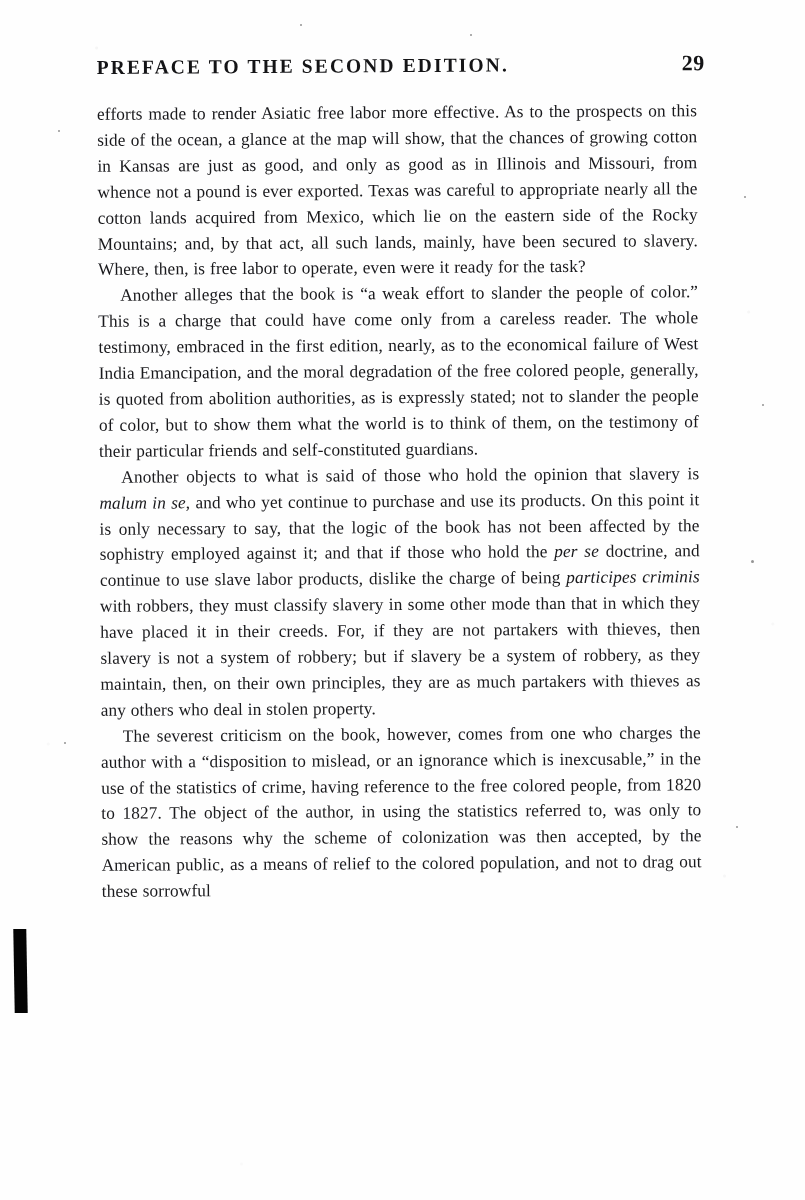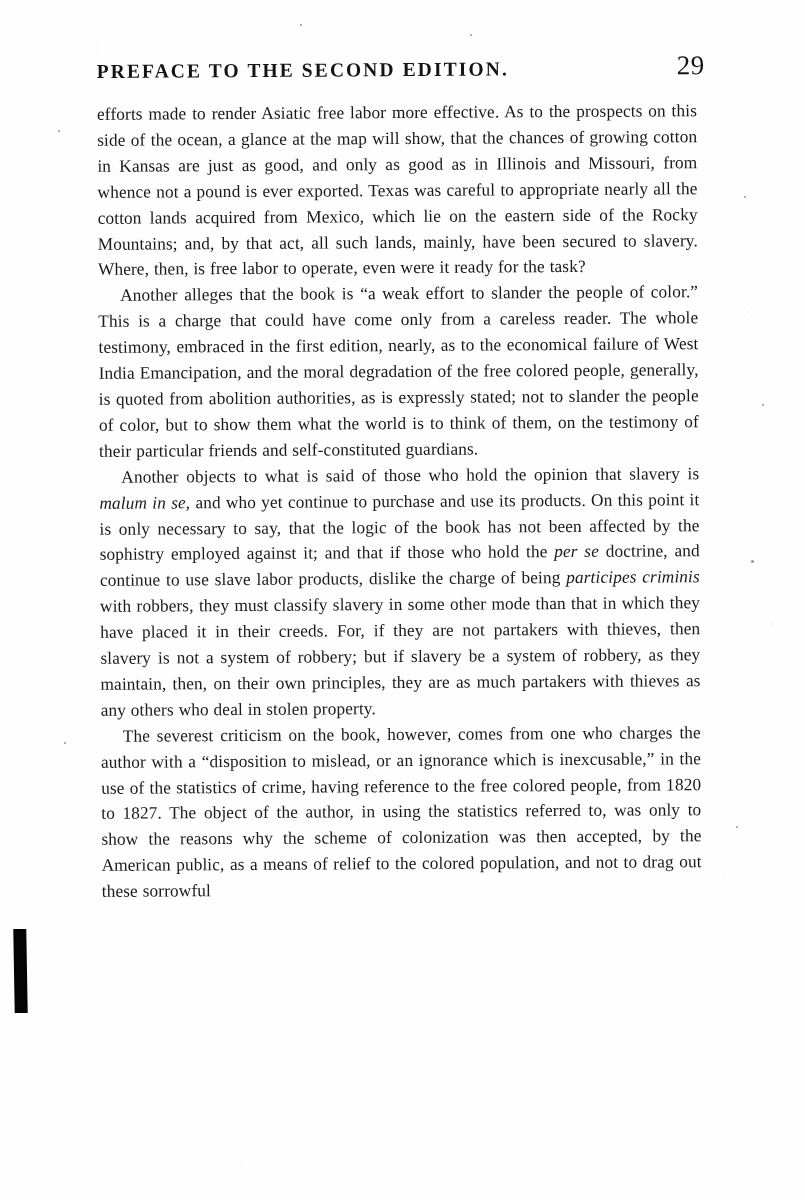--- a/index.html
+++ b/index.html
@@ -51,22 +51,22 @@
   }
   .running-head {
     font-size: 19.5px;
     letter-spacing: 2.1px;
     font-weight: 600;
     color: #141416;
     white-space: nowrap;
     transform: scaleY(1.02);
   }
   .folio {
-    font-size: 27px;
-    font-weight: 400;
+    font-size: 22px;
+    font-weight: 700;
     color: #141416;
     letter-spacing: 0.5px;
   }
 
   .body-text {
     position: absolute;
     left: 100px;
     top: 100px;
     width: 600px;
   }

